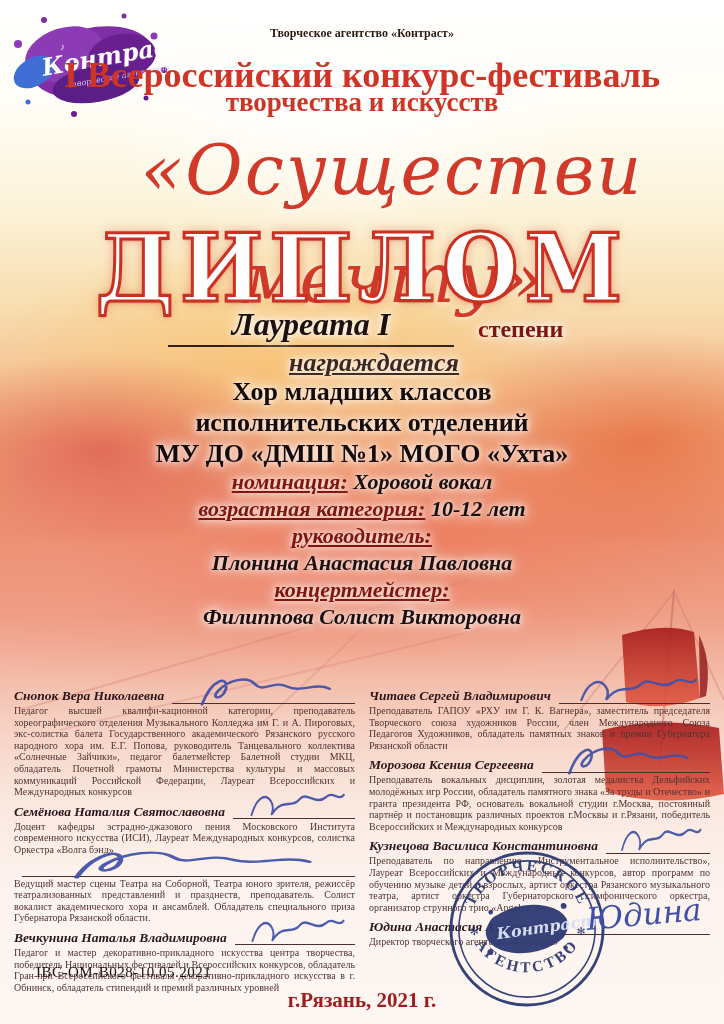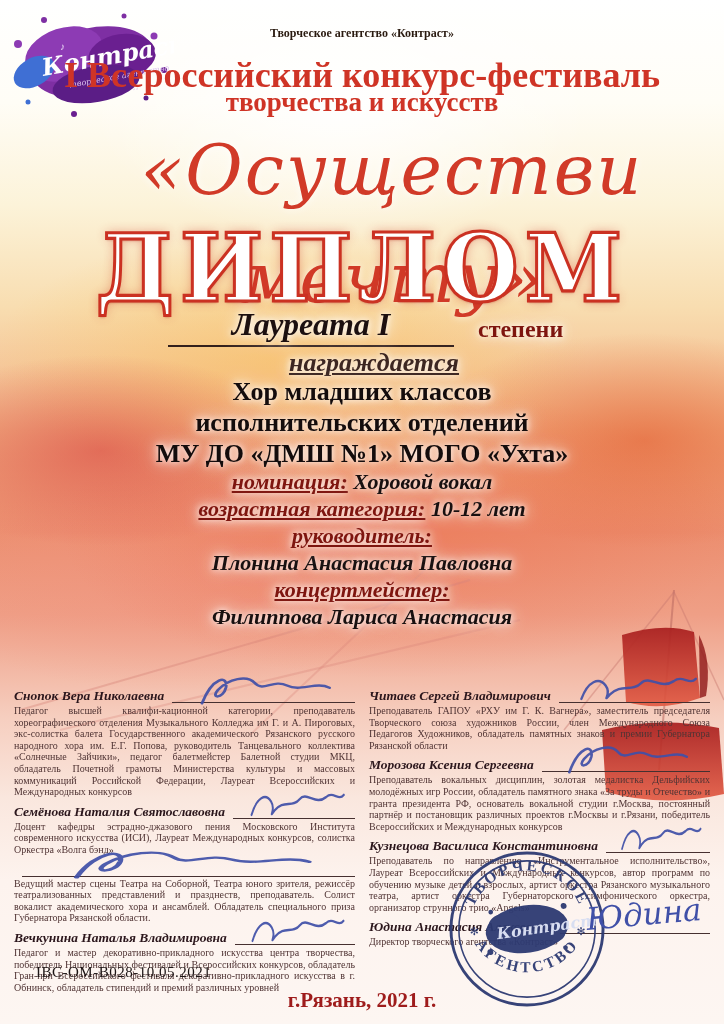--- a/index.html
+++ b/index.html
@@ -42,21 +42,21 @@
   .meta-line{position:absolute;left:0;width:100%;text-align:center;
     font-style:italic;font-weight:bold;font-size:22px;line-height:26px;}
   .meta-line .lab{color:#7e150f;text-decoration:underline;}
   .meta-line .val{color:#181010;}
   .m1{top:469px;} .m2{top:496px;} .m3{top:523px;} .m4{top:550px;} .m5{top:577px;} .m6{top:604px;}
   .bg-rigging{position:absolute;left:0;top:560px;pointer-events:none;}
   .ship{position:absolute;right:0;top:580px;pointer-events:none;}
   .jury-cols{position:absolute;top:688px;left:14px;width:696px;display:flex;gap:14px;}
   .jcol{flex:1;min-width:0;}
   .jury-entry{margin-bottom:6px;}
-  .entry-head{display:flex;align-items:flex-start;}
+  .entry-head{display:flex;align-items:center;}
   .jname{font-style:italic;font-weight:bold;font-size:13.5px;line-height:16px;color:#2b161c;white-space:nowrap;}
   .sigline{flex:1;margin-left:8px;border-bottom:1px solid #463030;height:14px;position:relative;min-width:40px;}
   .squig{position:absolute;bottom:-8px;left:12%;width:80%;height:40px;overflow:visible;opacity:.92;}
   .jbio{font-size:10px;line-height:11.6px;color:#503434;text-align:justify;margin-top:1px;}
   .stamp{position:absolute;left:448px;top:850px;z-index:4;opacity:.95;}
   .yudina-sig{position:absolute;left:586px;top:896px;z-index:5;
     font-family:"DejaVu Serif",serif;font-style:italic;font-size:31px;color:#4050a8;
     transform:rotate(-5deg);}
   .doc-id{position:absolute;left:36px;top:964px;font-size:15px;color:#1c1414;letter-spacing:.5px;}
   .city-year{position:absolute;left:0;top:988px;width:100%;text-align:center;
@@ -135,21 +135,21 @@
   <div class="meta-line m4 glow">
     <span class="val">Плонина Анастасия Павловна</span>
   </div>
   <div class="meta-line m3 glow">
     <span class="lab">руководитель:</span>
   </div>
   <div class="meta-line m5 glow">
     <span class="lab">концертмейстер:</span>
   </div>
   <div class="meta-line m6 glow">
-    <span class="val">Филиппова Лариса Анастасия</span>
+    <span class="val">Филиппова Солист Викторовна</span>
   </div>
 
   <svg class="ship" width="250" height="230" viewBox="0 0 250 230">
     <defs>
       <linearGradient id="sailg" x1="0" y1="0" x2="0" y2="1">
         <stop offset="0" stop-color="#a81e1e"></stop>
           <stop offset="1" stop-color="#e25b44"></stop>
       </linearGradient>
     </defs>
     <line x1="200" y1="10" x2="185" y2="190" stroke="rgba(190,110,100,.6)" stroke-width="2"></line>

